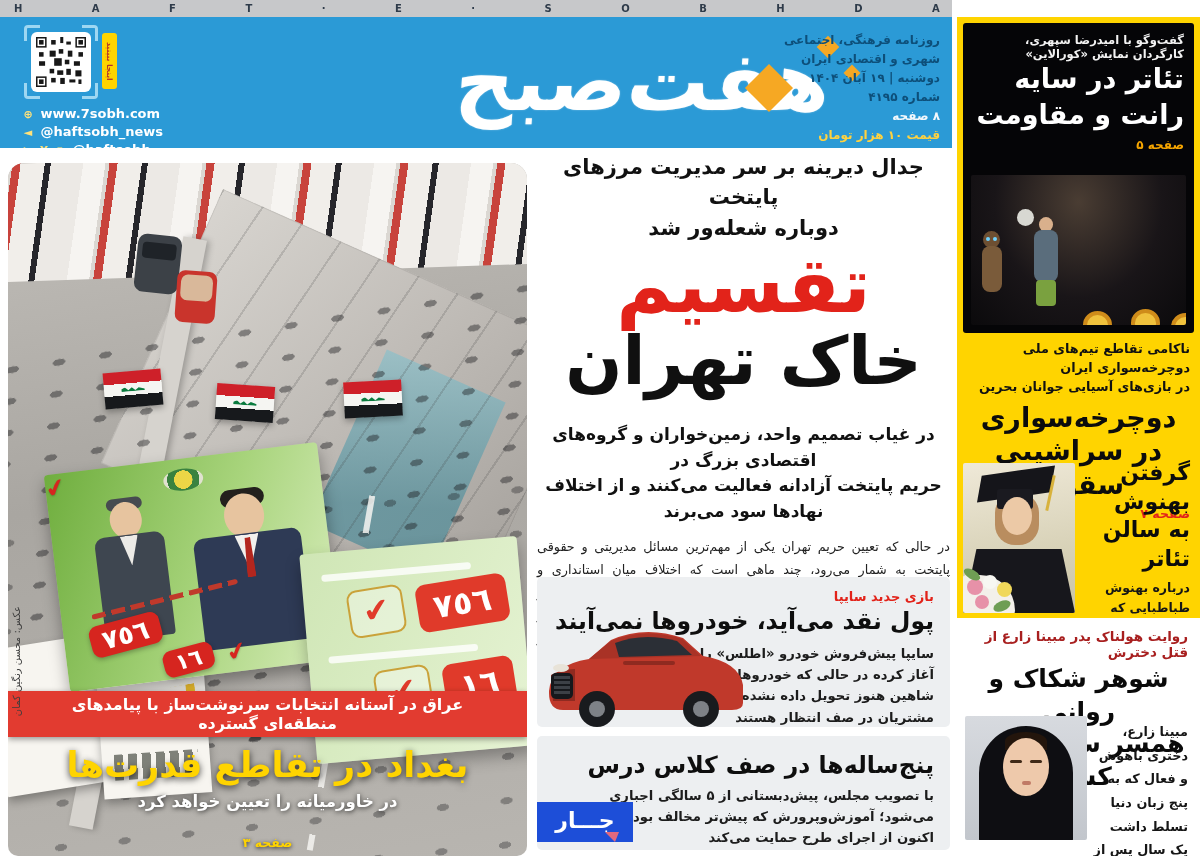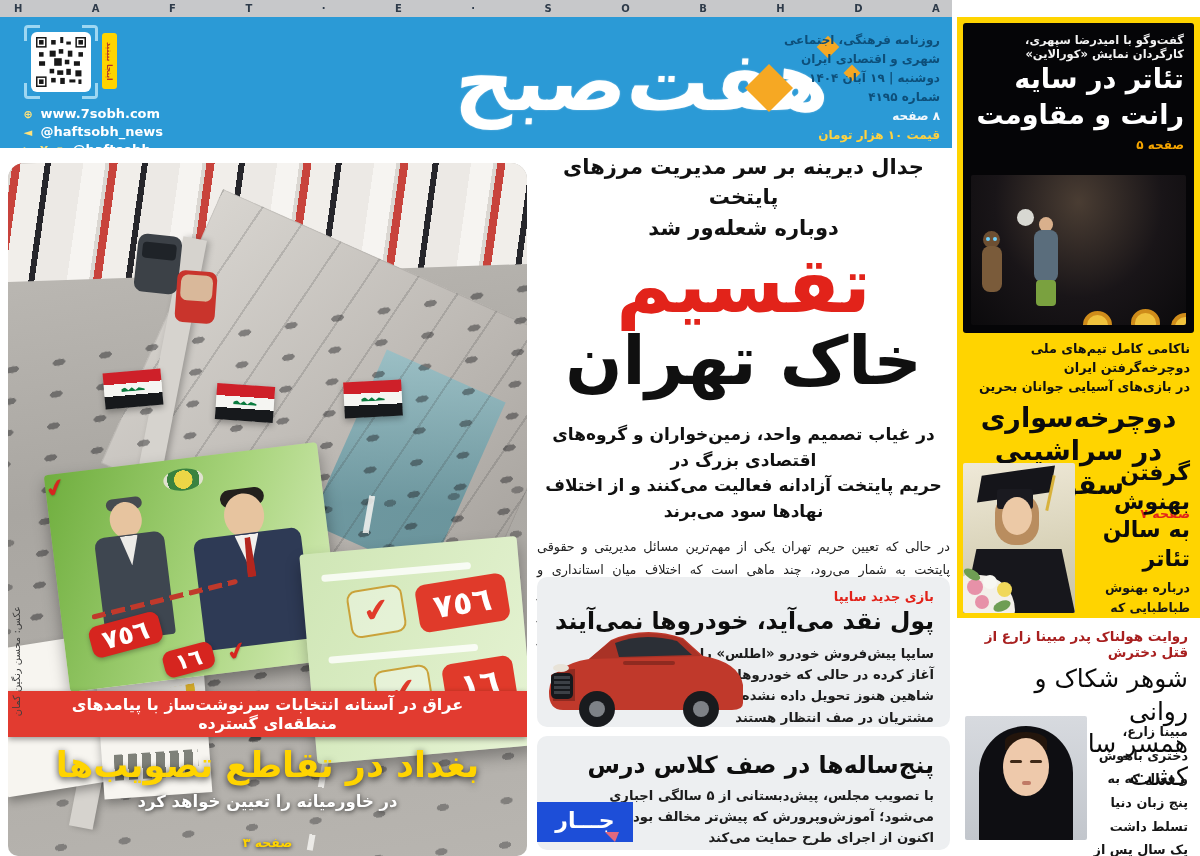--- a/index.html
+++ b/index.html
@@ -116,21 +116,21 @@
   
   .lead{position:absolute;left:537px;top:152px;width:413px;direction:rtl;text-align:center;color:#111;}
   .lead-kicker{font-size:21px;font-weight:bold;line-height:1.45;}
   .lead-red{color:#e2231a;font-size:77px;font-weight:bold;line-height:1.02;margin-top:4px;}
   .lead-black{color:#101010;font-size:67px;font-weight:bold;line-height:1.05;}
   .lead-sub{font-size:17px;font-weight:bold;line-height:1.5;margin-top:26px;}
   .lead-body{font-size:12.8px;line-height:1.78;text-align:justify;margin-top:12px;color:#222;}
   .page-ref{color:#e2231a;font-size:13.5px;font-weight:bold;}
   .lead-page{display:block;text-align:right;margin-top:6px;}
   
-  .gbox{position:absolute;left:537px;width:413px;background:#edeff1;border-radius:10px;direction:rtl;box-sizing:border-box;}
+  .gbox{position:absolute;left:537px;width:413px;background:#edeff1;border-radius:5px;direction:rtl;box-sizing:border-box;}
   .box-car{top:577px;height:150px;padding:12px 16px;}
   .gb-kicker{color:#e2231a;font-size:13px;font-weight:bold;}
   .gb-title{color:#0e0e0e;font-size:23.5px;font-weight:bold;margin-top:3px;line-height:1.2;}
   .box-car .gb-body{width:252px;font-size:13.2px;font-weight:bold;line-height:1.6;margin-top:8px;color:#1c1c1c;}
   .gb-page{margin-top:6px;display:block;font-size:12.5px;}
   .car-art{position:absolute;left:-6px;bottom:-4px;width:232px;height:118px;}
   .box-school{top:736px;height:114px;padding:12px 16px;}
   .box-school .gb-body{font-size:13.2px;font-weight:bold;line-height:1.6;margin-top:6px;color:#1c1c1c;width:340px;}
   .jar{position:absolute;left:0;bottom:8px;width:96px;height:40px;background:#1d4ed8;color:#fff;
     font-size:22px;font-weight:bold;text-align:center;line-height:38px;direction:rtl;}
@@ -174,21 +174,21 @@
   .grad-tassel{position:absolute;left:86px;top:12px;width:3px;height:36px;background:#d8b23c;transform:rotate(12deg);}
   .grad-hair{position:absolute;left:32px;top:30px;width:44px;height:52px;border-radius:20px;background:#b98d5f;}
   .grad-face{position:absolute;left:39px;top:34px;width:30px;height:38px;border-radius:50%;background:#ecc9a6;}
   .grad-gown{position:absolute;left:0;bottom:0;width:100%;height:64px;background:#17171c;clip-path:polygon(12% 0,88% 0,100% 100%,0 100%);}
   .bq{position:absolute;border-radius:50%;}
   .bh-text{position:absolute;left:122px;right:10px;top:0;text-align:right;}
   .bh-title{color:#0c0c0c;font-size:22px;font-weight:bold;line-height:1.3;}
   .bh-body{font-size:12.5px;font-weight:bold;line-height:1.55;margin-top:5px;color:#161616;}
   .murder{position:absolute;left:0;right:0;top:601px;height:296px;background:#fff;padding:10px 12px;box-sizing:border-box;direction:rtl;}
   .mu-kicker{color:#a81f1f;font-size:13.5px;font-weight:bold;text-align:right;}
-  .mu-title{color:#0a0a0a;font-size:25px;font-weight:normal;line-height:1.3;margin-top:3px;text-align:right;}
+  .mu-title{color:#0a0a0a;font-size:25px;font-weight:bold;line-height:1.3;margin-top:3px;text-align:center;}
   .mu-body{position:absolute;left:138px;right:128px;top:104px;font-size:12.8px;font-weight:bold;line-height:1.85;text-align:right;color:#161616;
     left:auto;width:96px;right:12px;}
   .mu-body-wrap{position:absolute;right:12px;top:102px;width:100px;}
   .mu-photo{position:absolute;left:8px;top:98px;width:122px;height:124px;overflow:hidden;border-radius:2px;
     background:linear-gradient(#d7dadf,#c2c6cc);}
   .hood{position:absolute;left:14px;top:10px;width:94px;height:130px;background:#0e0e12;border-radius:47px 47px 18px 18px;}
   .mu-hair{position:absolute;left:40px;top:16px;width:42px;height:18px;border-radius:50% 50% 0 0;background:#23150c;}
   .mu-face{position:absolute;left:38px;top:22px;width:46px;height:58px;border-radius:50%;background:#eec9ab;}
   .mu-brow{position:absolute;width:12px;height:3px;background:#402a18;border-radius:2px;top:22px;}
   .mu-lip{position:absolute;left:19px;top:43px;width:9px;height:4px;border-radius:2px;background:#c07a66;}
@@ -320,21 +320,21 @@
       </div>
       <div class="pl-slogan pls2"></div>
       <div class="pl-row r2">
         <span class="pl-chip">١٦</span>
         <span class="pl-check"><span>✔</span></span>
       </div>
     </div>
 
     <div class="photo-overlay">
       <span class="ph-kicker">عراق در آستانه انتخابات سرنوشت‌ساز با پیامدهای منطقه‌ای گسترده</span>
-      <div class="ph-title">بغداد در تقاطع تصویب‌ها</div>
+      <div class="ph-title">بغداد در تقاطع قدرت‌ها</div>
       <div class="ph-sub">
         <div>در خاورمیانه را تعیین خواهد کرد</div>
       </div>
       <div class="ph-page">صفحه ۳</div>
     </div>
     <div class="photo-credit">عکس: محسن رنگین کمان</div>
   </div>
 
   <div class="lead">
     <div class="lead-kicker">
@@ -415,21 +415,21 @@
         </div>
         <div class="fig lion lion3">
           <div class="fhead"></div>
 
         </div>
       </div>
     </div>
 
     <div class="rsec cycling">
       <div class="rs-kicker">
-        <div>ناکامی کامل تیم‌های ملی دوچرخه‌گرفتن ایران</div>
+        <div>ناکامی تقاطع تیم‌های ملی دوچرخه‌سواری ایران</div>
         <div>در بازی‌های آسیایی جوانان بحرین</div>
       </div>
       <div class="cy-title">
         <div>دوچرخه‌سواری</div>
         <div>در سراشیبی سقوط</div>
       </div>
       <span class="page-ref rs-page">صفحه ۷</span>
     </div>
 
     <div class="rsec behnoush">

